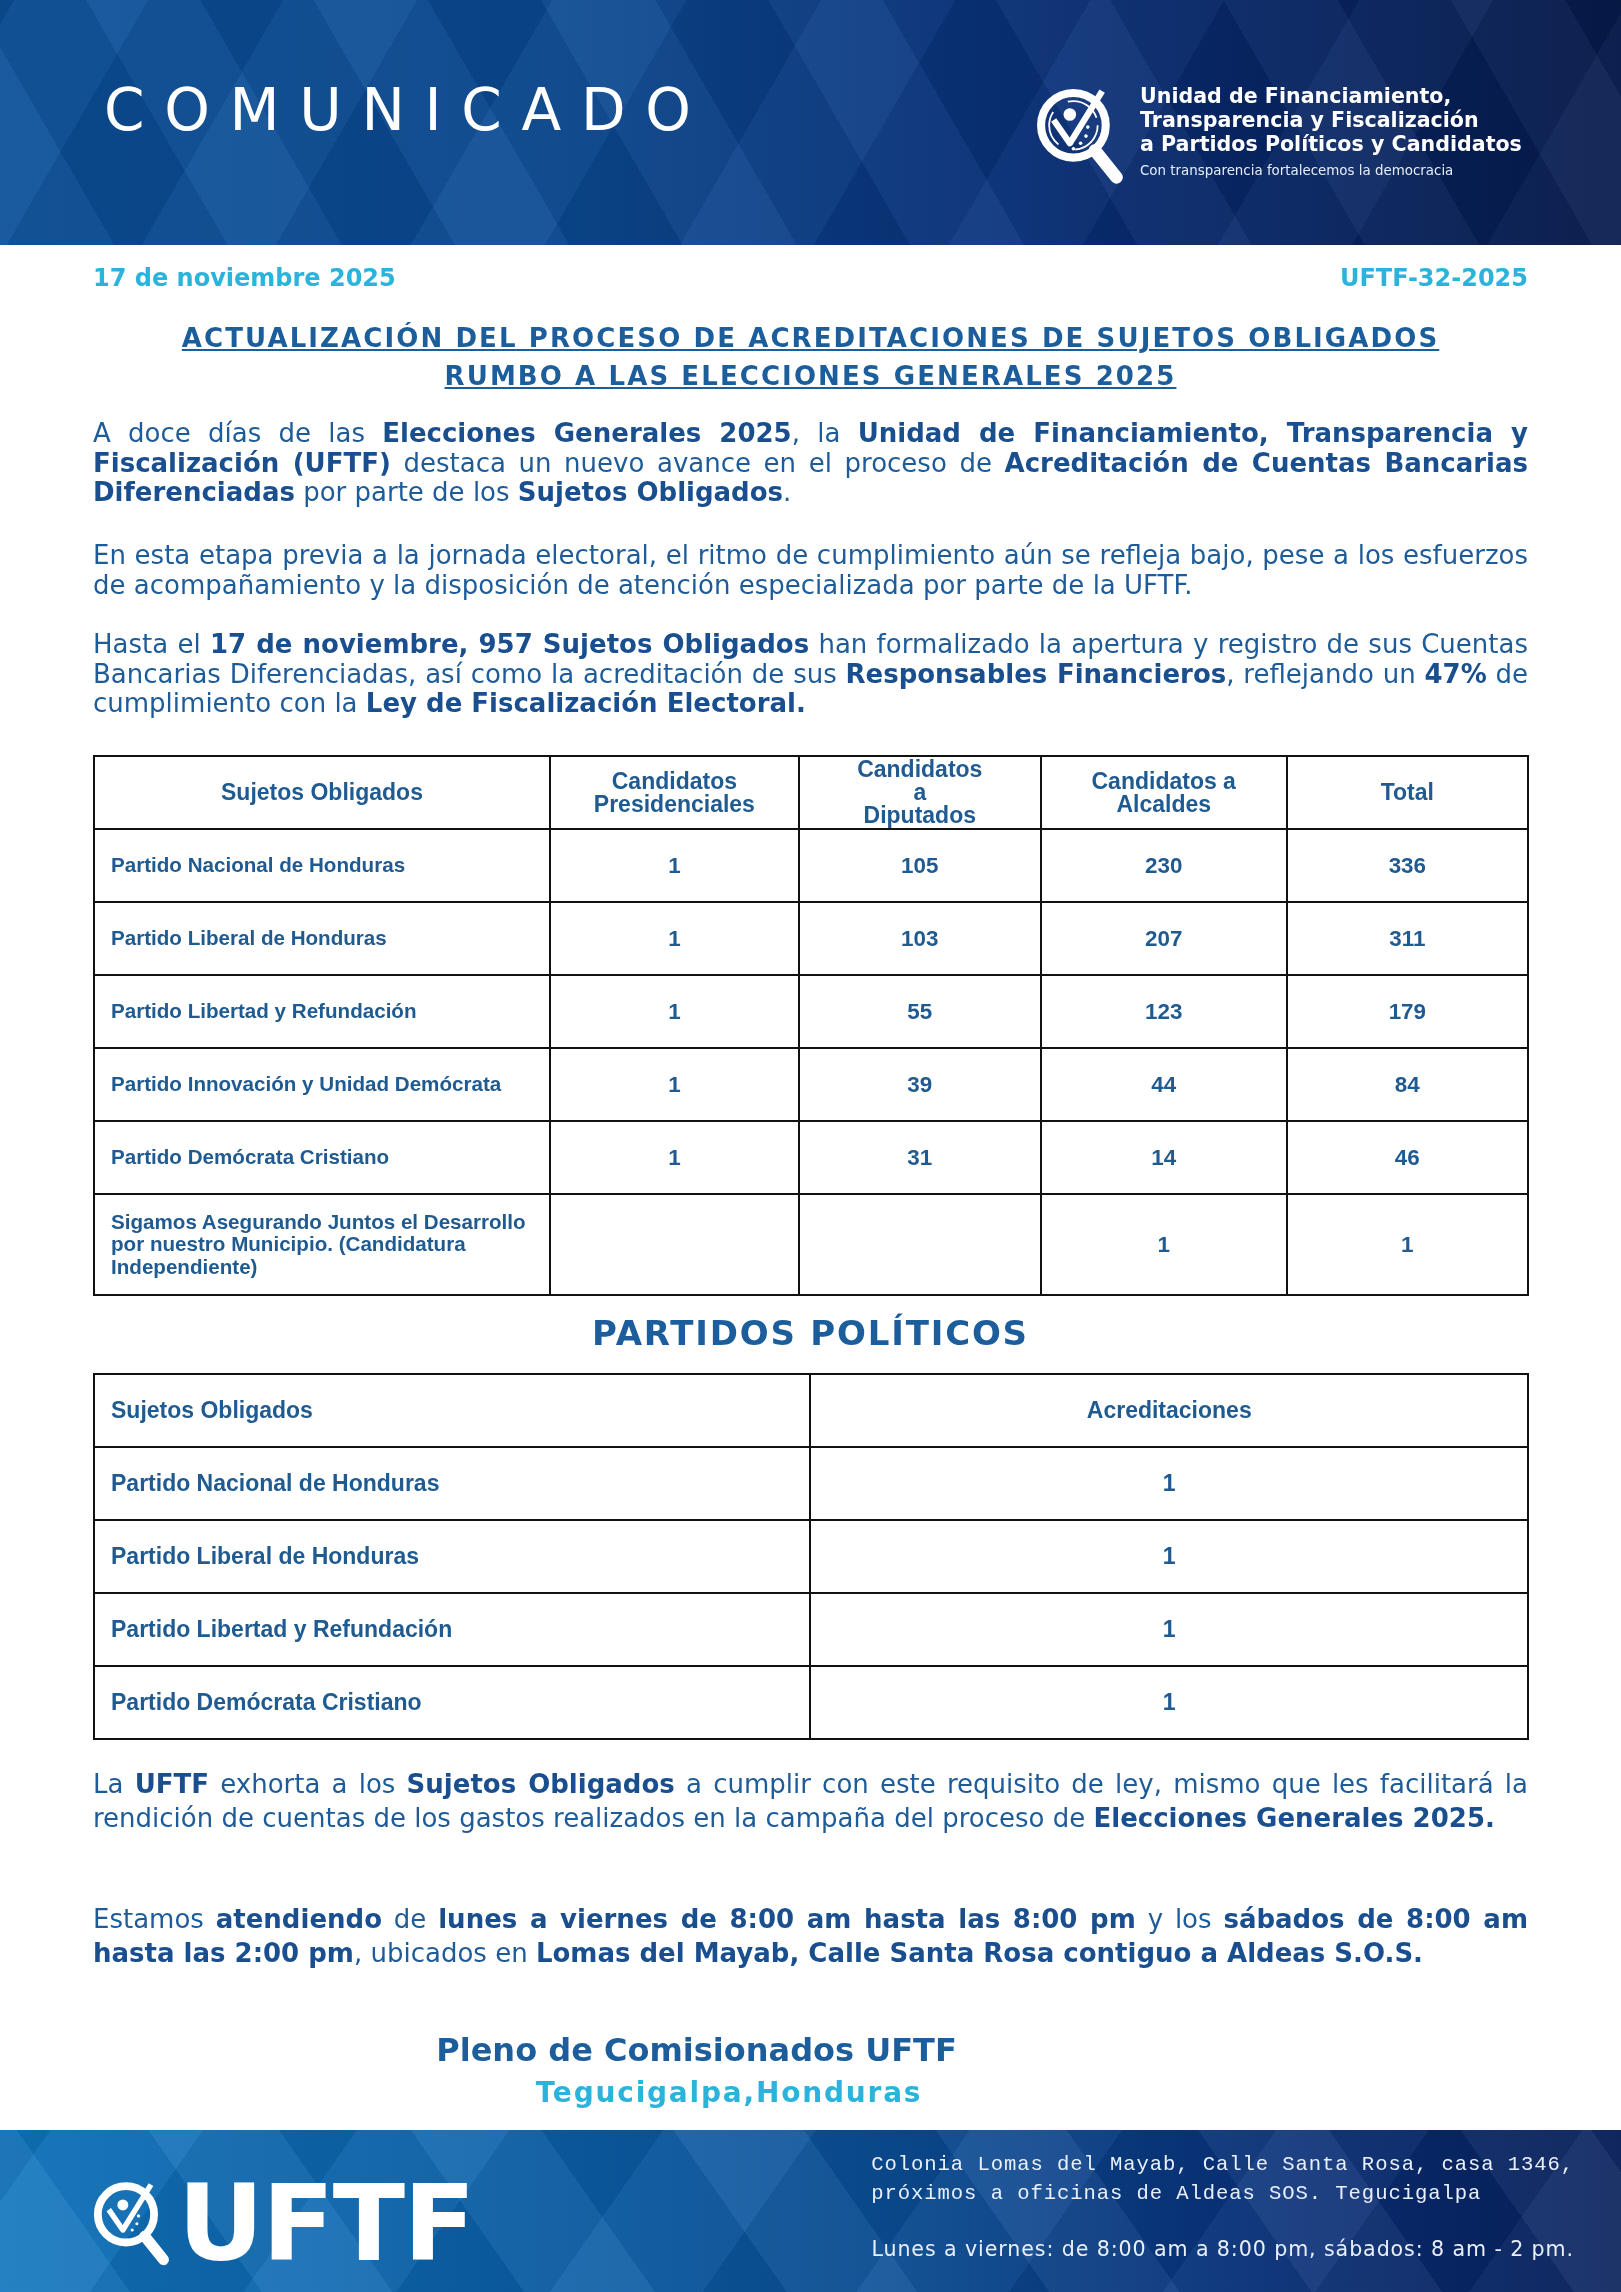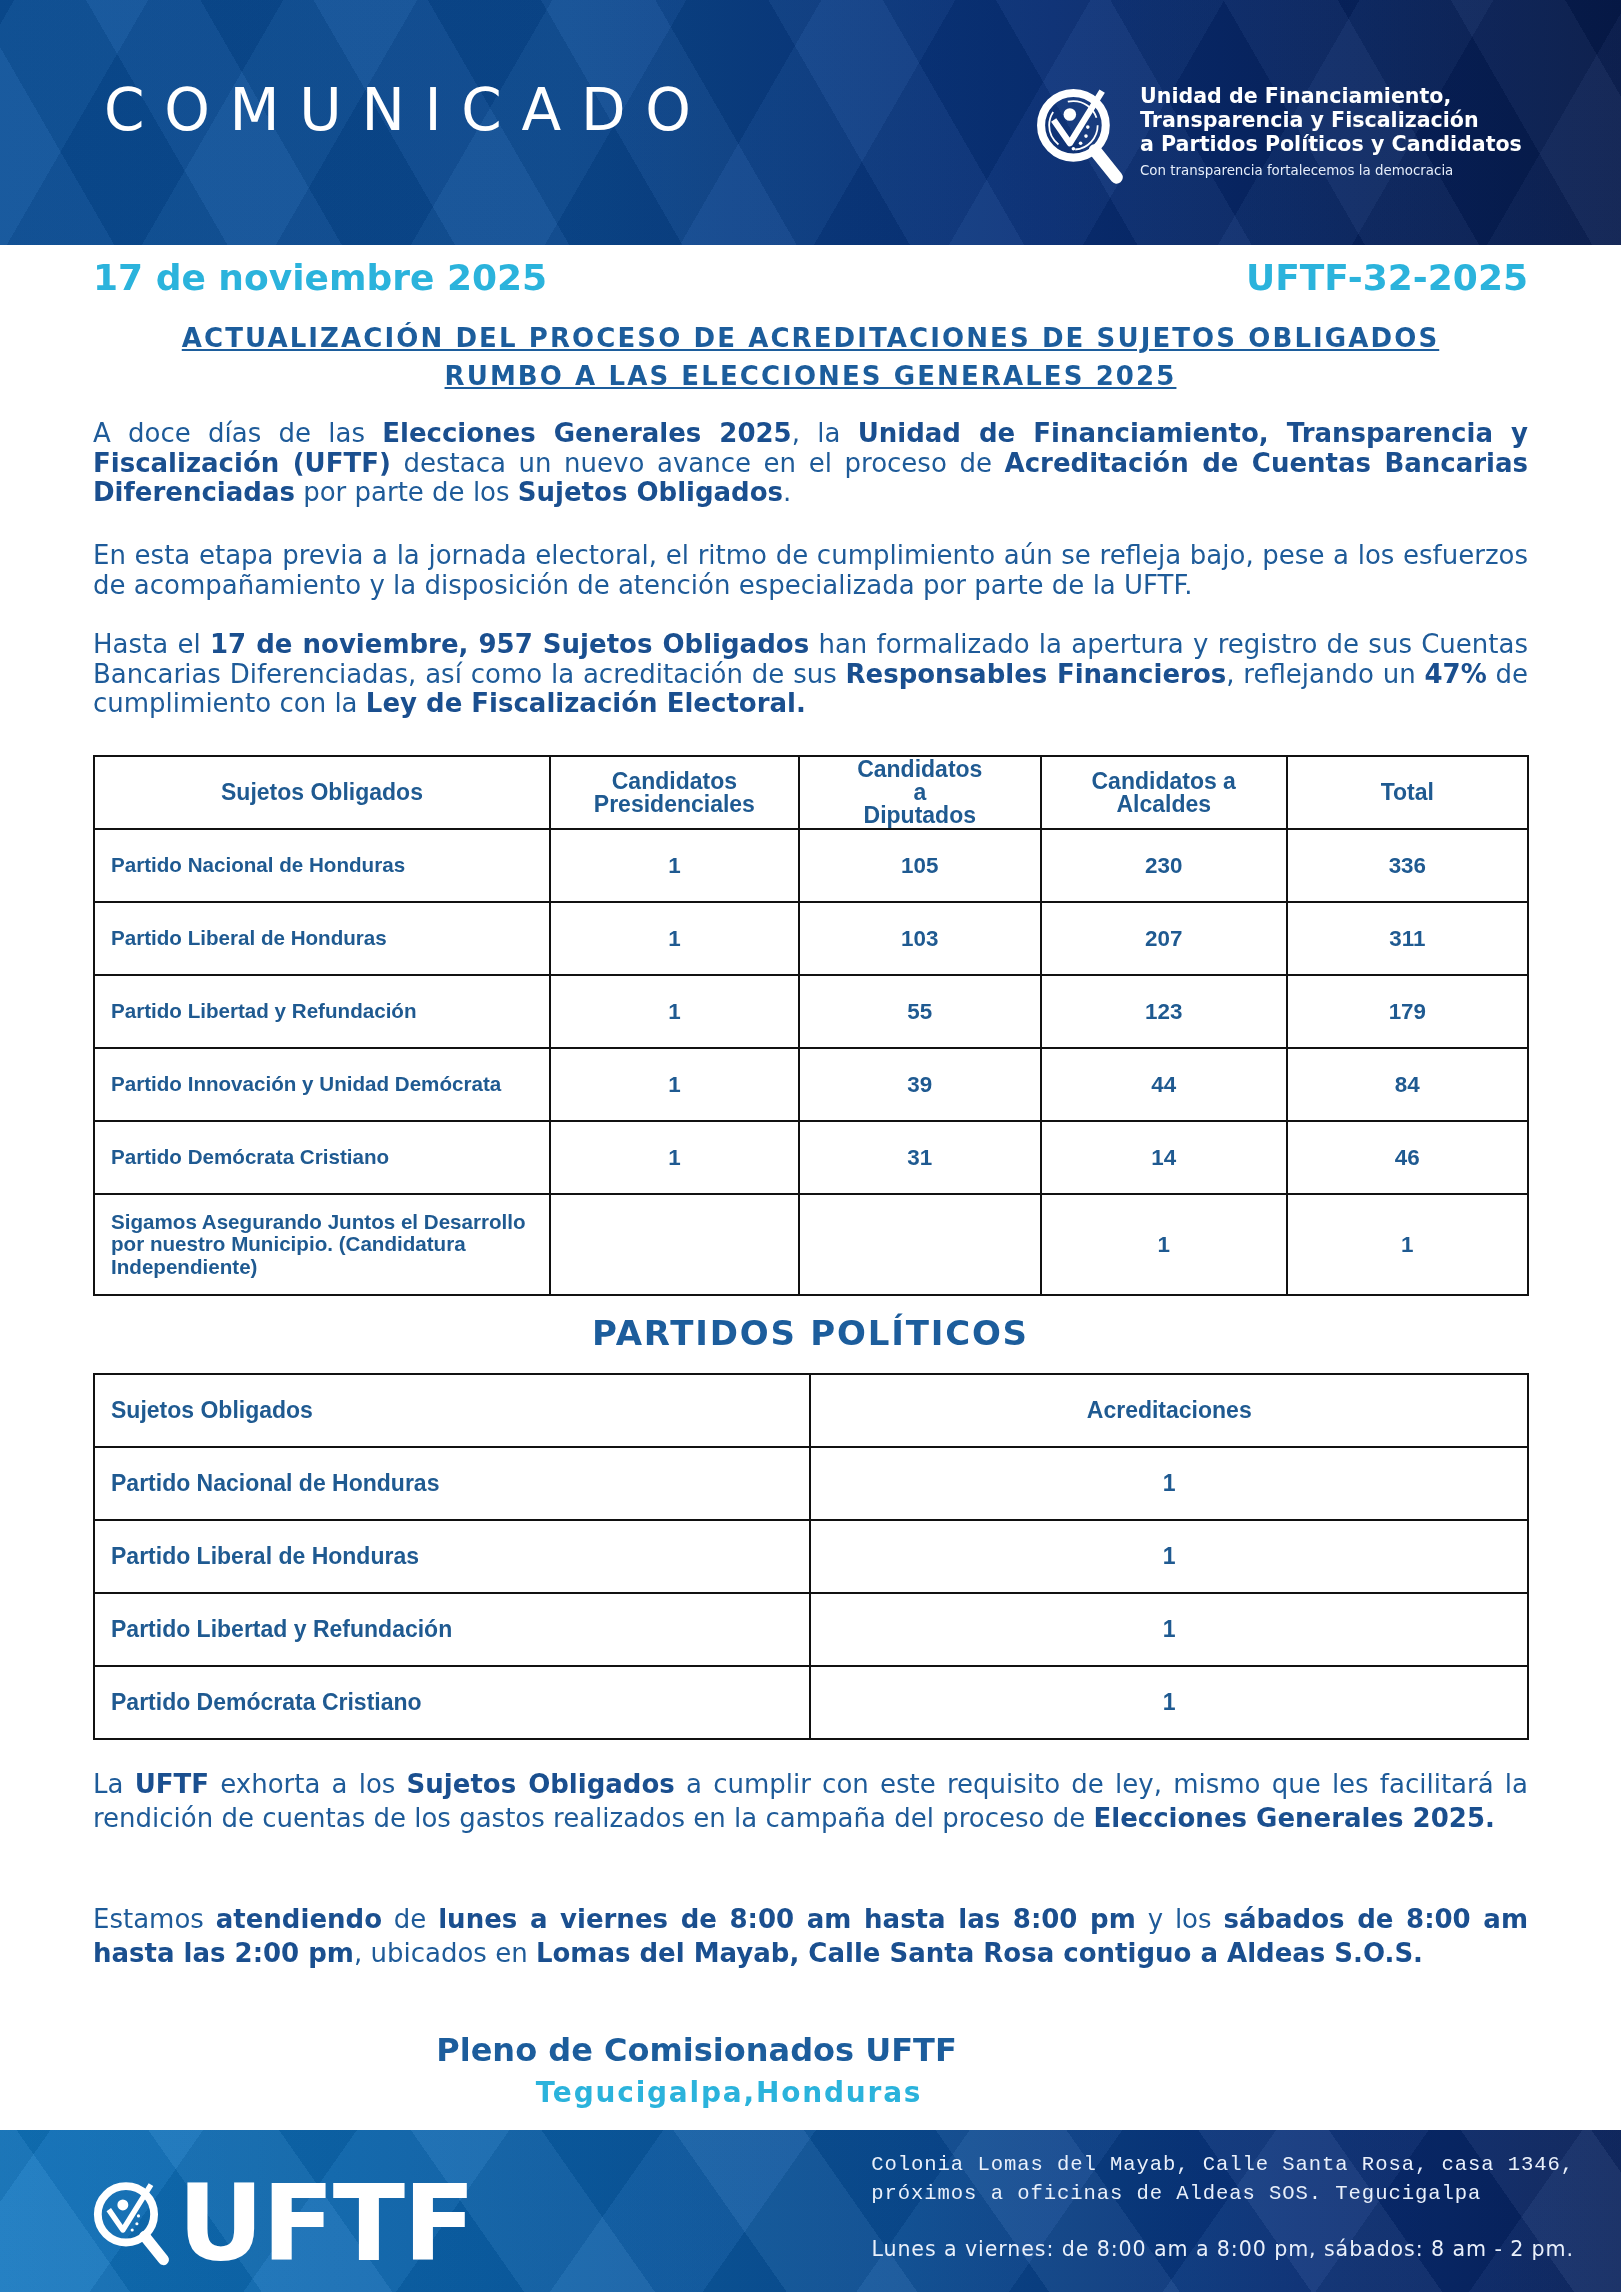--- a/index.html
+++ b/index.html
@@ -25,21 +25,21 @@
   }
   .logo-block { position: absolute; left: 1032px; top: 84px; display: flex; align-items: flex-start; }
   .logo-icon { width: 99px; height: 106px; margin-right: 9px; }
   .logo-text { color: #fff; }
   .logo-text .l1 { font-family: "DejaVu Sans", sans-serif; font-weight: bold; font-size: 20.6px; line-height: 24px; }
   .logo-text .tag { font-family: "DejaVu Sans", sans-serif; font-size: 13.4px; margin-top: 7.2px; color: #e6eefa; }
 
   
   .meta-date, .meta-code {
     position: absolute; top: 262px; font-family: "DejaVu Sans", sans-serif;
-    font-weight: bold; font-size: 36px; color: #2bb3dc; line-height: 32px;
+    font-weight: bold; font-size: 24px; color: #2bb3dc; line-height: 32px;
   }
   .meta-date { left: 93px; }
   .meta-code { right: 93px; }
 
   .title {
     position: absolute; left: 93px; width: 1435px; top: 319px; text-align: center;
     font-family: "DejaVu Sans", sans-serif; font-weight: bold; font-size: 26px;
     letter-spacing: 2.1px; line-height: 38px; color: #1c5d9c; text-decoration: underline;
   }
 

